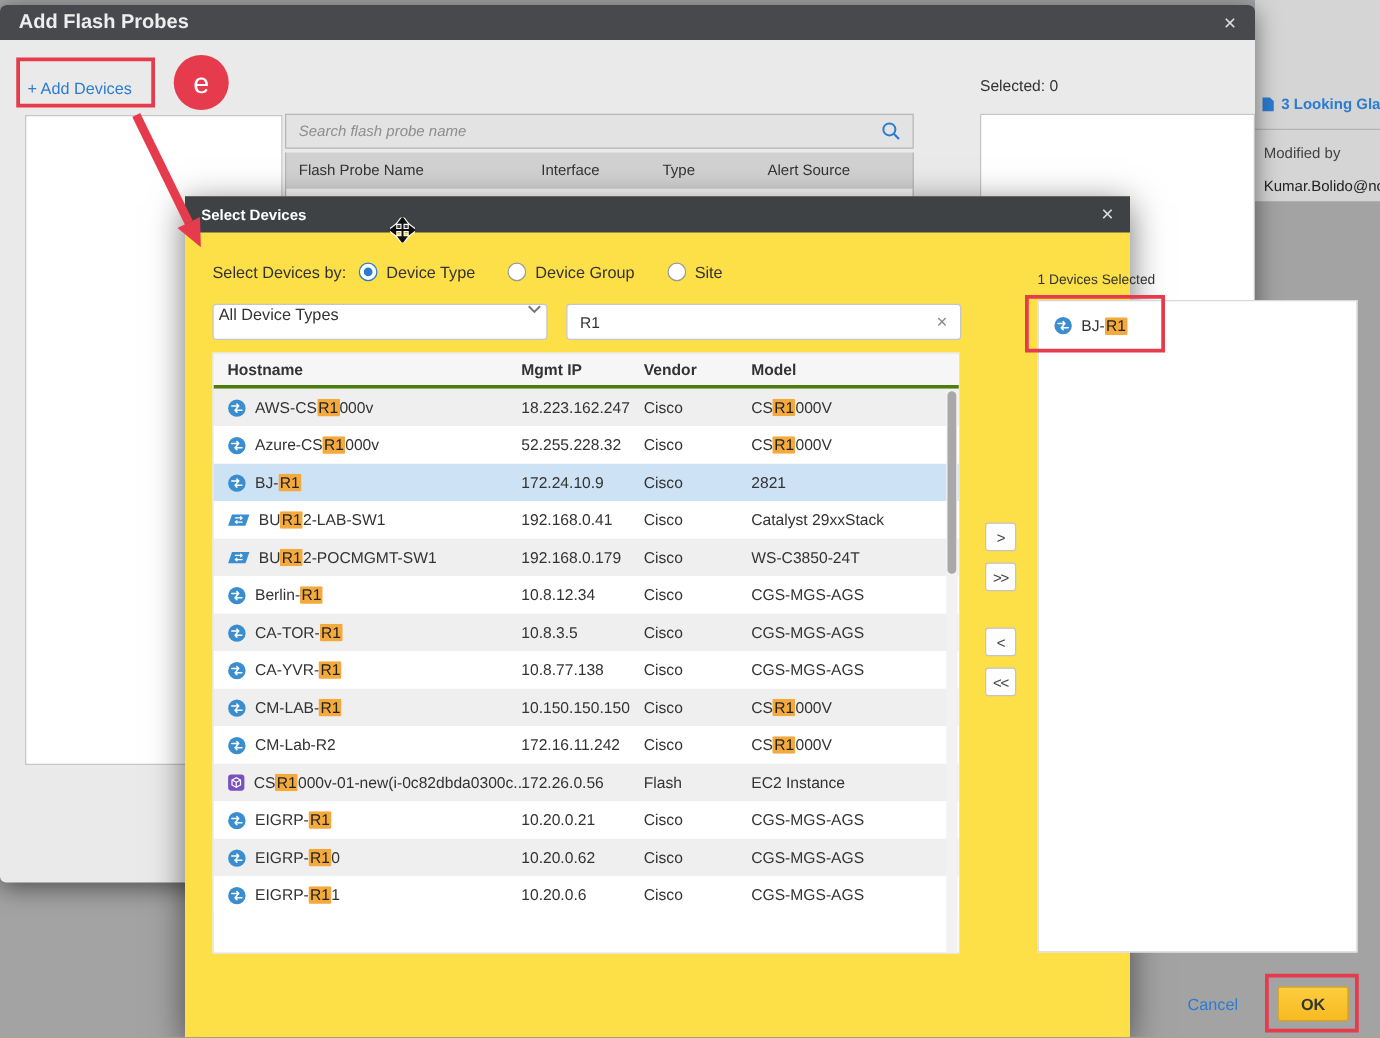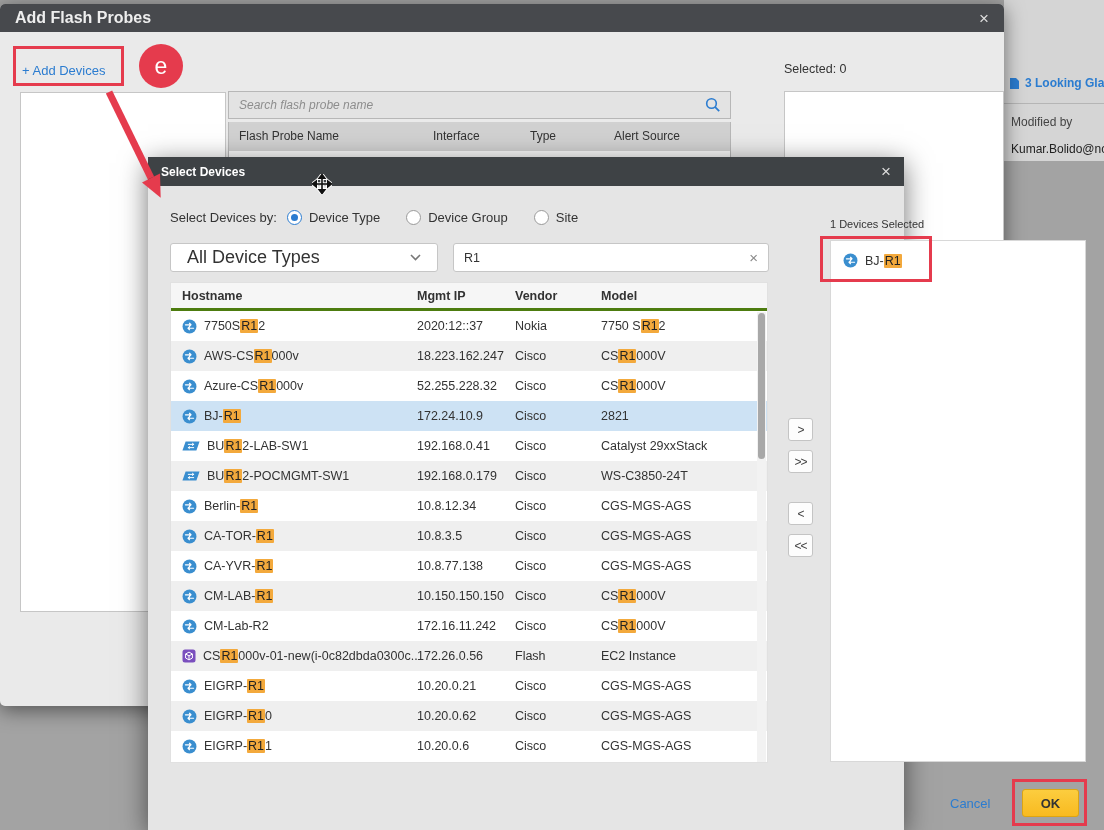--- a/index.html
+++ b/index.html
@@ -23,30 +23,30 @@
   .bd-left-box{position:absolute;left:20px;top:88px;width:206px;height:520px;background:#fff;border:1px solid #c6c6c6}
   .bd-search{position:absolute;left:228px;top:87px;width:503px;height:28px;background:#e3e3e3;border:1px solid #b7b7b7;display:flex;align-items:center;justify-content:space-between;padding:0 9px 0 10px}
   .bd-search-ph{font-style:italic;color:#8d8d8d;font-size:12px}
   .bd-thead{position:absolute;left:228px;top:118px;width:503px;height:37px;background:#d1d1d1;border:1px solid #b7b7b7;border-top:none;font-size:12px;color:#333}
   .bd-th{position:absolute;top:7px;white-space:nowrap}
   .bd-sliver{position:absolute;left:228px;top:147px;width:503px;height:11px;background:#fafafa;border-left:1px solid #b7b7b7;border-right:1px solid #b7b7b7}
   .bd-selected-label{position:absolute;left:784px;top:58px;font-size:12.5px;color:#333}
   .bd-selected-box{position:absolute;left:784px;top:87px;width:220px;height:240px;background:#fff;border:1px solid #c6c6c6}
 
   
-  .modal{position:absolute;left:148px;top:157px;width:756px;height:673px;background:#e5e5e5;box-shadow:0 6px 26px rgba(0,0,0,.55);z-index:10}
+  .modal{position:absolute;left:148px;top:157px;width:756px;height:673px;background:#fde047;box-shadow:0 6px 26px rgba(0,0,0,.55);z-index:10}
   .m-titlebar{height:29px;background:#3e4245;display:flex;align-items:center;justify-content:space-between;padding:0 13px}
   .m-title{font-size:12px;font-weight:bold;color:#fff}
   .m-radio-row{position:absolute;left:22px;top:53px;display:flex;align-items:center;font-size:13px;color:#333}
   .radio-item{display:flex;align-items:flex-start;gap:7px;margin-left:26px;cursor:pointer}
   .radio-item:first-of-type{margin-left:10px}
   .radio{width:15px;height:15px;border-radius:50%;border:1px solid #9a9a9a;background:#fff;position:relative;display:inline-block}
   .radio.on{border-color:#2b7cd0}
   .radio.on::after{content:"";position:absolute;left:3px;top:3px;width:7px;height:7px;border-radius:50%;background:#2b7cd0}
-  .m-dropdown{position:absolute;left:22px;top:86px;width:268px;height:29px;border:1px solid #c6c6c6;border-radius:3px;background:#fff;display:flex;align-items:center;justify-content:space-between;padding:0 16px;font-size:18px;cursor:pointer}
+  .m-dropdown{position:absolute;left:22px;top:86px;width:268px;height:29px;border:1px solid #c6c6c6;border-radius:3px;background:#fff;display:flex;justify-content:space-between;padding:0 4px;font-size:13px;cursor:pointer}
   .m-search{position:absolute;left:305px;top:86px;width:316px;height:29px;border:1px solid #c6c6c6;border-radius:3px;background:#fff;display:flex;align-items:center;justify-content:space-between;padding:0 10px;font-size:12.5px}
   .clear-x{color:#8a8a8a;font-size:15px;cursor:pointer;line-height:1}
 
   .m-table{position:absolute;left:22px;top:125px;width:598px;height:481px;border:1px solid #e1e1e1;background:#fff}
   .m-thead{display:flex;height:28px;background:#f6f6f6;border-bottom:3px solid #4d7c0f;align-items:center;font-weight:bold;font-size:12.5px}
   .c1{width:246px;padding-left:11px}
   .c2{width:98px}
   .c3{width:86px}
   .c4{flex:1}
   .trow{display:flex;height:30px;align-items:center;font-size:12.5px;background:#fff;cursor:pointer}
@@ -164,34 +164,20 @@
     </div>
 
     <div class="m-table">
       <div class="m-thead">
         <span class="c1">Hostname</span>
         <span class="c2">Mgmt IP</span>
         <span class="c3">Vendor</span>
         <span class="c4">Model</span>
       </div>
       <div>
-          <div class="trow">
-            <div class="td c1">
-              <span class="dev-icon">
-                <svg width="15" height="15" viewBox="0 0 14 14">
-                  <circle cx="7" cy="7" r="6.5" fill="#3a8ecf"></circle>
-                  <path d="M3.2 5.4h5.2M8.4 5.4 7 4M8.4 5.4 7 6.8M10.8 8.6H5.6M5.6 8.6 7 7.2M5.6 8.6 7 10" stroke="#fff" stroke-width="1.1" fill="none" stroke-linecap="round"></path>
-                </svg>
-              </span>
-              <span>7750S<mark>R1</mark>2</span>
-            </div>
-            <div class="td c2">2020:12::37</div>
-            <div class="td c3">Nokia</div>
-            <div class="td c4">7750 S<mark>R1</mark>2</div>
-          </div>
           <div class="trow alt">
             <div class="td c1">
               <span class="dev-icon">
                 <svg width="15" height="15" viewBox="0 0 14 14">
                   <circle cx="7" cy="7" r="6.5" fill="#3a8ecf"></circle>
                   <path d="M3.2 5.4h5.2M8.4 5.4 7 4M8.4 5.4 7 6.8M10.8 8.6H5.6M5.6 8.6 7 7.2M5.6 8.6 7 10" stroke="#fff" stroke-width="1.1" fill="none" stroke-linecap="round"></path>
                 </svg>
               </span>
               <span>AWS-CS<mark>R1</mark>000v</span>
             </div>

